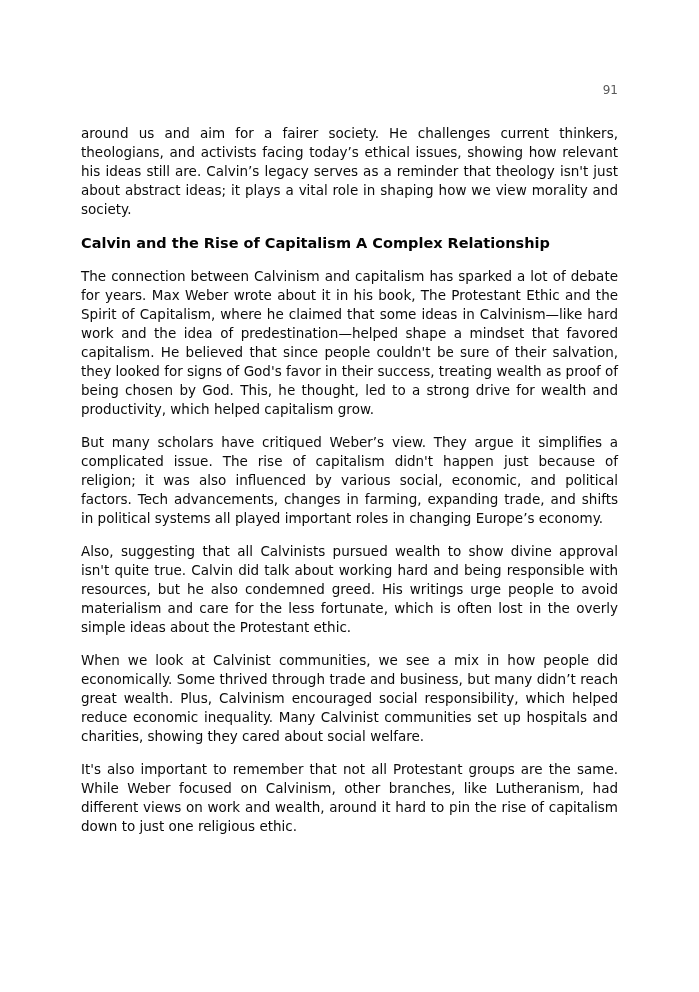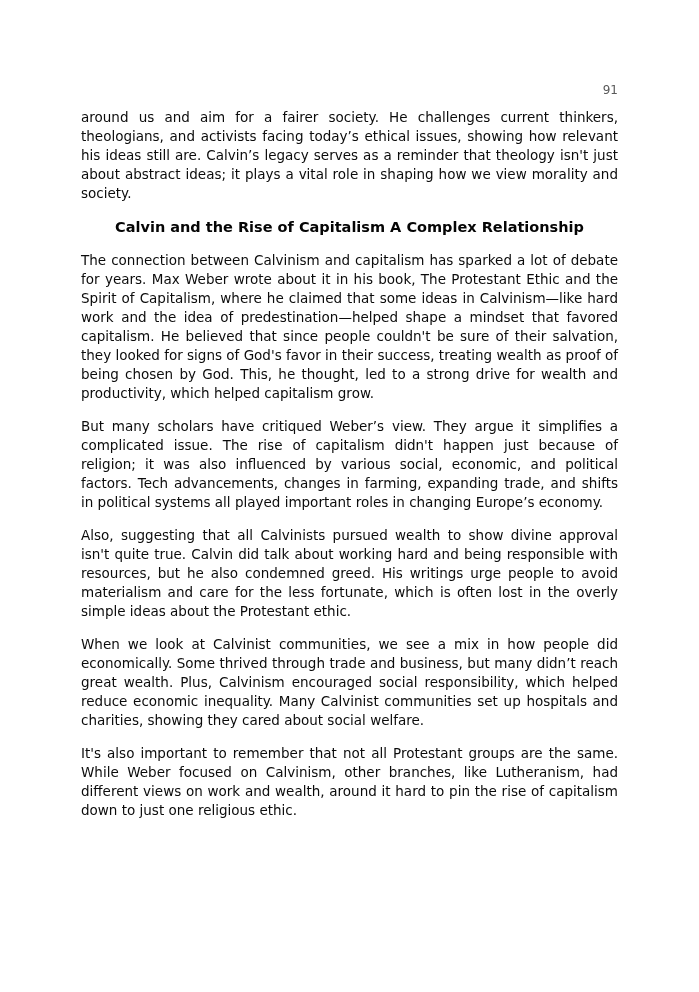--- a/index.html
+++ b/index.html
@@ -21,37 +21,37 @@
     position: absolute;
     top: 83px;
     right: 81px;
     font-size: 12px;
     line-height: 14px;
     color: #595959;
     text-align: center;
   }
   .content {
     position: absolute;
-    top: 108px;
+    top: 124px;
     left: 81px;
     right: 81px;
   }
   .content p {
     margin: 0 0 14px 0;
     font-size: 13.5px;
     line-height: 19px;
     text-align: justify;
     color: #0b0b0b;
   }
   .content h1 {
     margin: 14px 0 14px 0;
     font-size: 14.5px;
     line-height: 20px;
     font-weight: bold;
-    text-align: center;
+    text-align: left;
     color: #050505;
   }
 </style>
 </head>
 <body>
 
 <div class="page">
 
   <div class="page-number">91</div>
 

